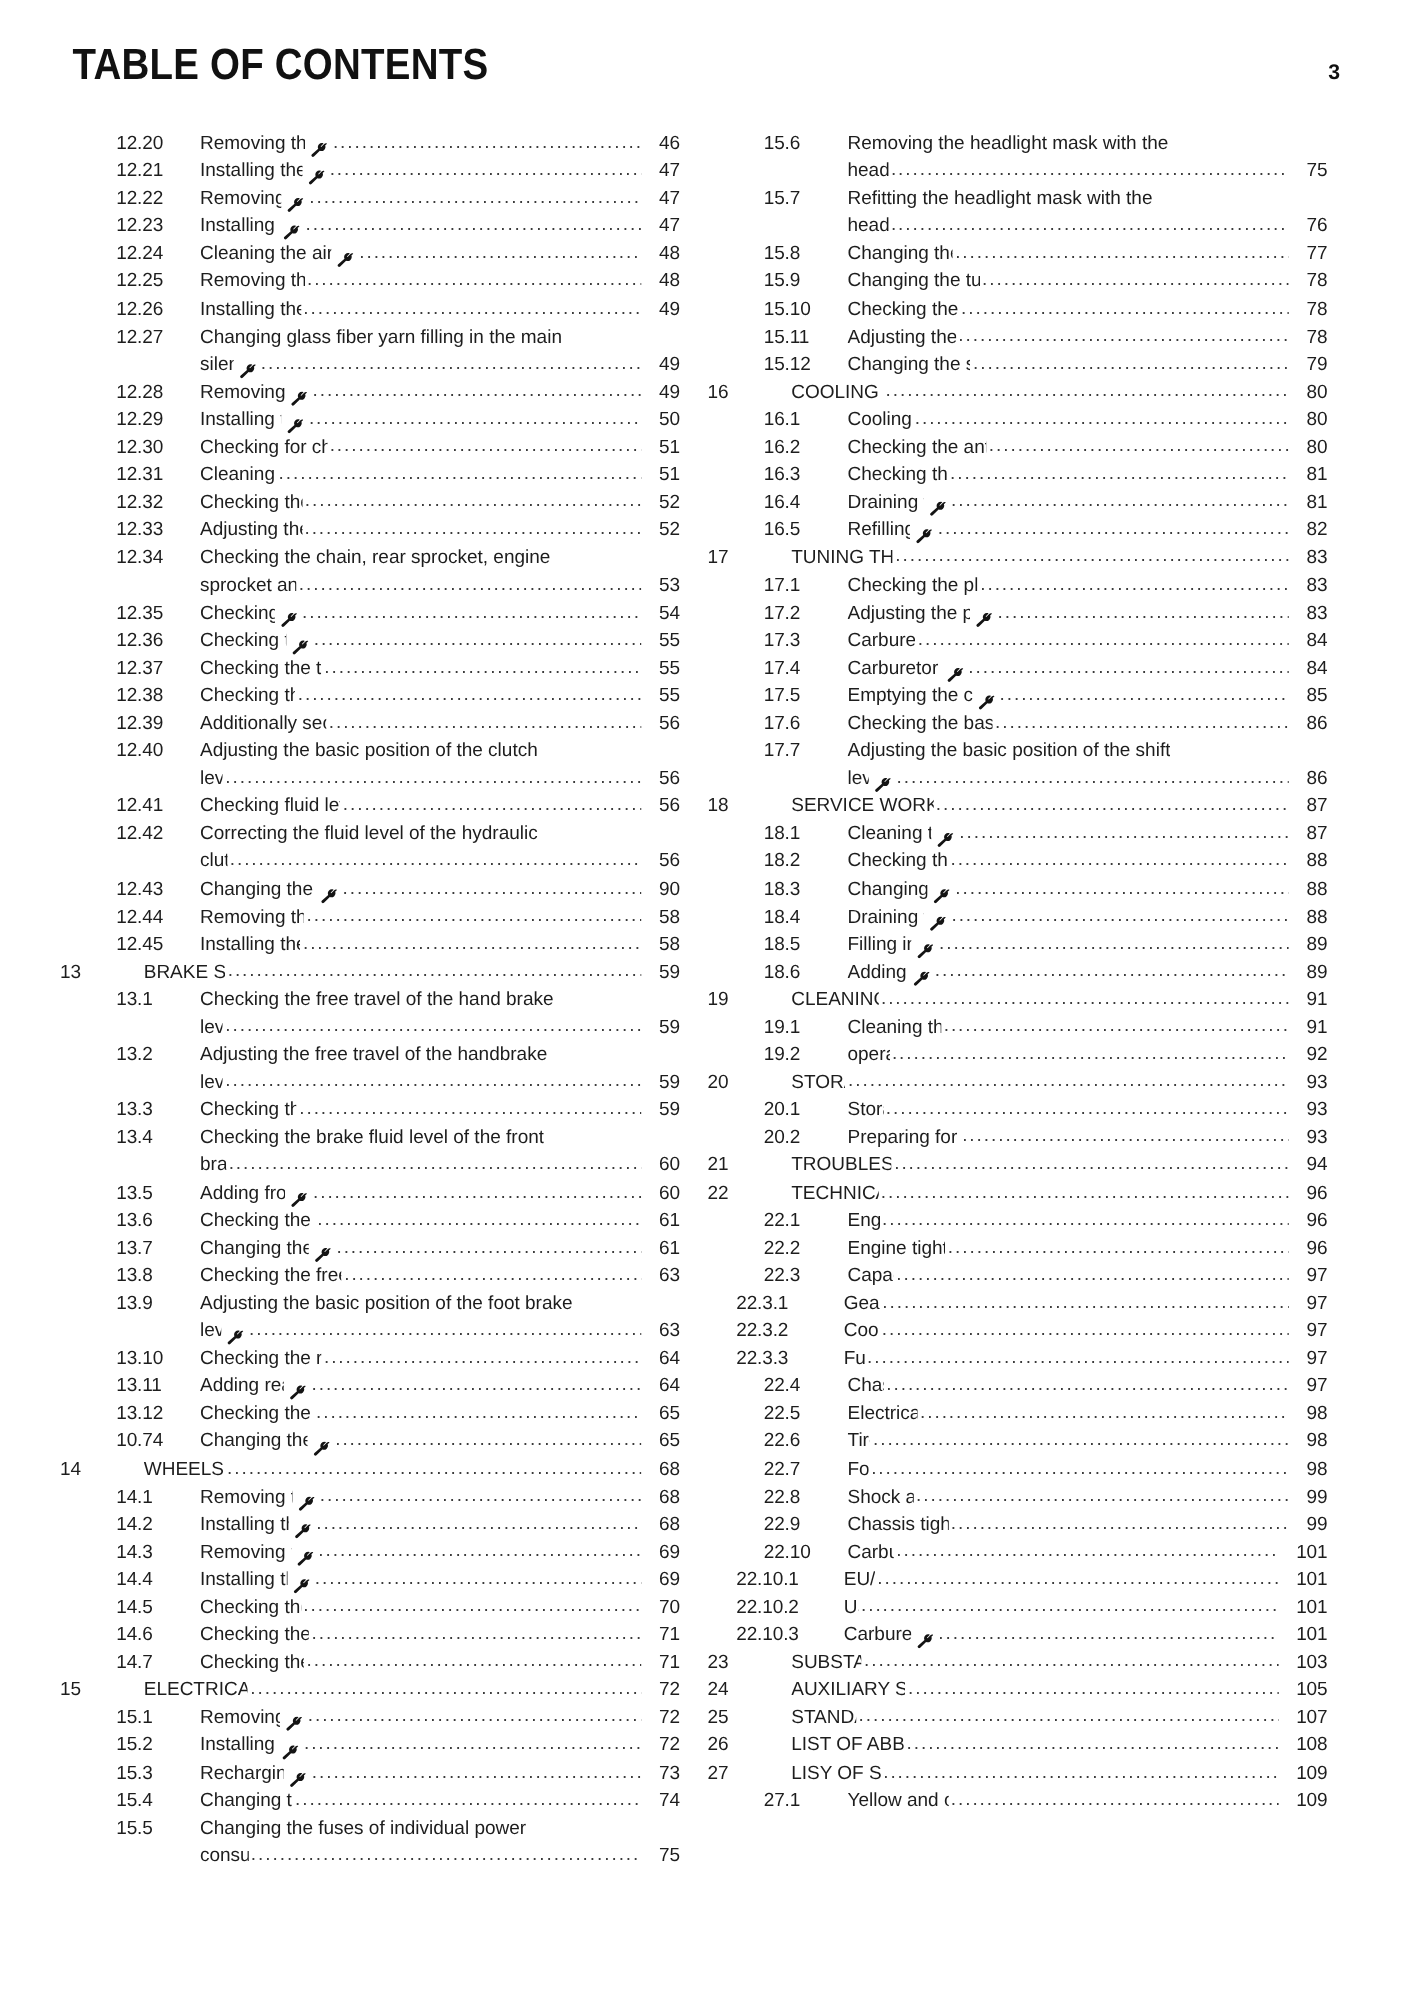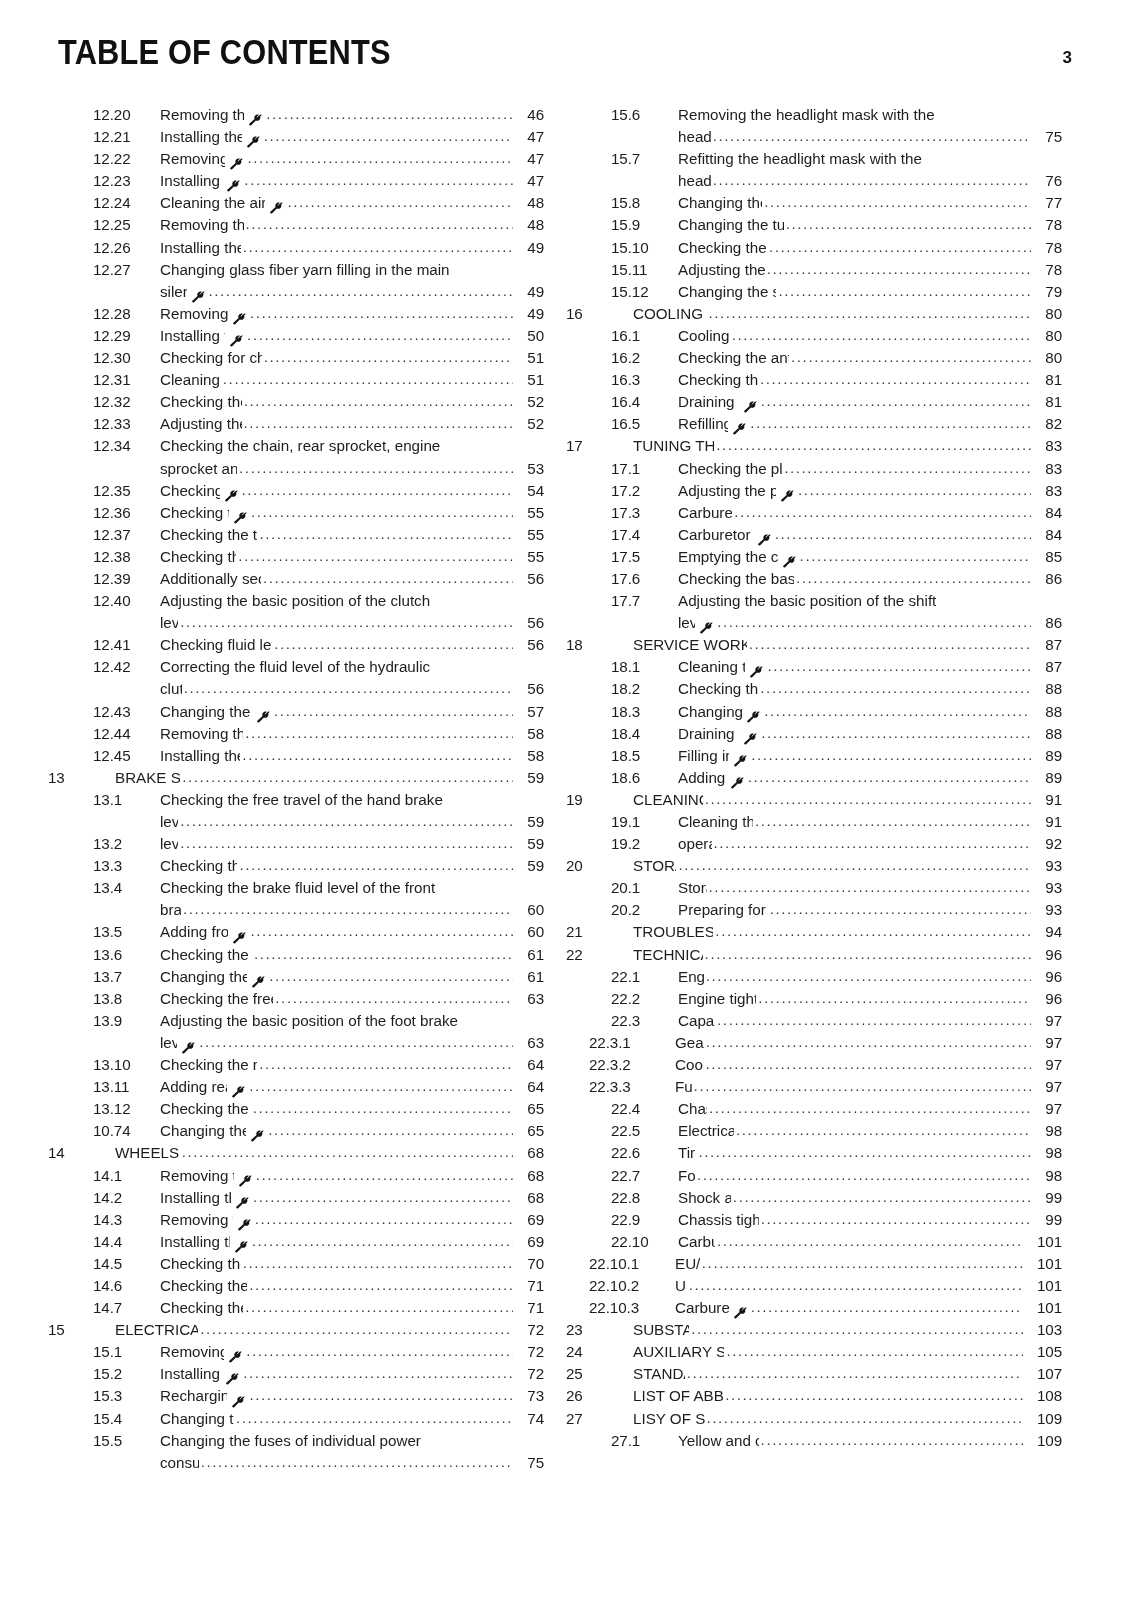--- a/index.html
+++ b/index.html
@@ -452,21 +452,21 @@
           <span class="toc-num">12.43</span>
           <div class="toc-body">
             <div class="toc-line">
               <span class="toc-text">Changing the hydraulic clutch fluid</span>
               <span class="wrench-icon">
                 <svg viewBox="0 0 16 13" width="15" height="12">
                   <path d="M14.6 1.0 C14.0 0.4 13.0 0.5 12.2 1.3 L9.6 3.9 L9.1 3.4 L11.6 0.9 C10.4 0.2 8.8 0.4 7.7 1.5 C6.6 2.6 6.4 4.2 7.0 5.4 L1.6 10.2 C1.0 10.7 0.9 11.5 1.4 12.0 C1.9 12.6 2.7 12.6 3.3 12.1 L8.4 7.1 C9.6 7.7 11.1 7.5 12.2 6.4 C13.3 5.3 13.6 3.8 13.0 2.6 L14.6 1.0 Z" fill="#141414"></path>
                 </svg>
               </span>
               <span class="leader"></span>
-              <span class="toc-page">57</span>
+              <span class="toc-page">90</span>
             </div>
           </div>
         </div>
         <div class="toc-entry lvl2">
           <span class="toc-num">12.44</span>
           <div class="toc-body">
             <div class="toc-line">
               <span class="toc-text">Removing the engine guard</span>
               <span class="leader"></span>
               <span class="toc-page">58</span>
@@ -502,20 +502,23 @@
             <div class="toc-line">
               <span class="toc-text">lever</span>
               <span class="leader"></span>
               <span class="toc-page">59</span>
             </div>
           </div>
         </div>
         <div class="toc-entry lvl2">
           <span class="toc-num">13.2</span>
           <div class="toc-body">
+            <div class="toc-line cont-only">
+              <span class="toc-text">Adjusting the free travel of the handbrake</span>
+            </div>
             <div class="toc-line">
               <span class="toc-text">lever</span>
               <span class="leader"></span>
               <span class="toc-page">59</span>
             </div>
           </div>
         </div>
         <div class="toc-entry lvl2">
           <span class="toc-num">13.3</span>
           <div class="toc-body">

